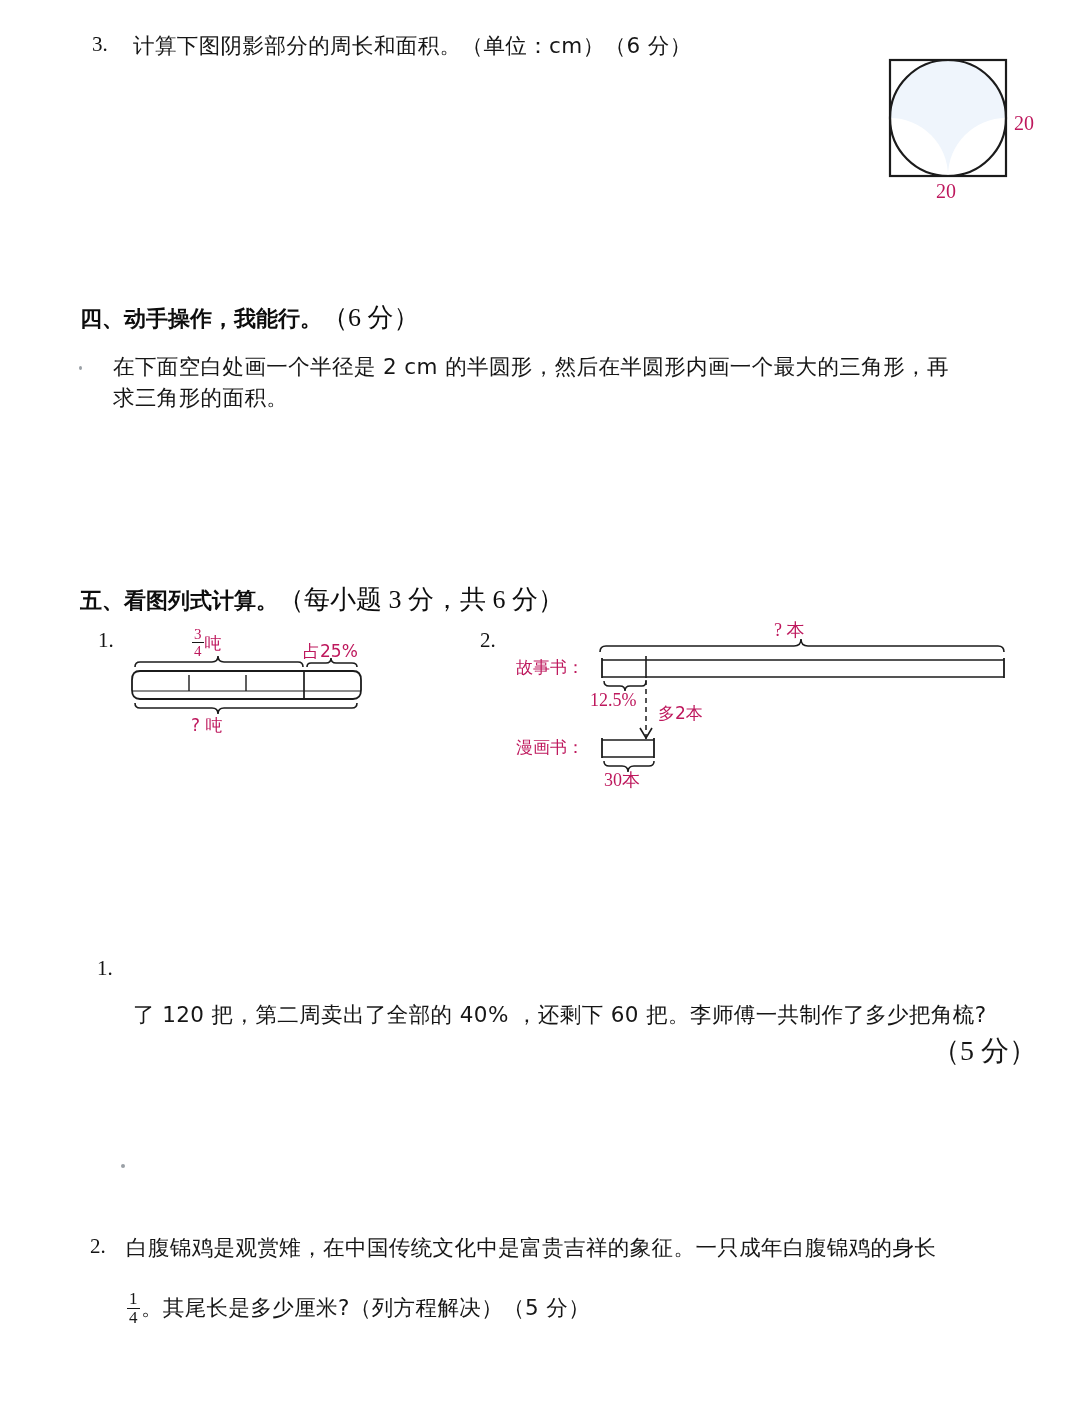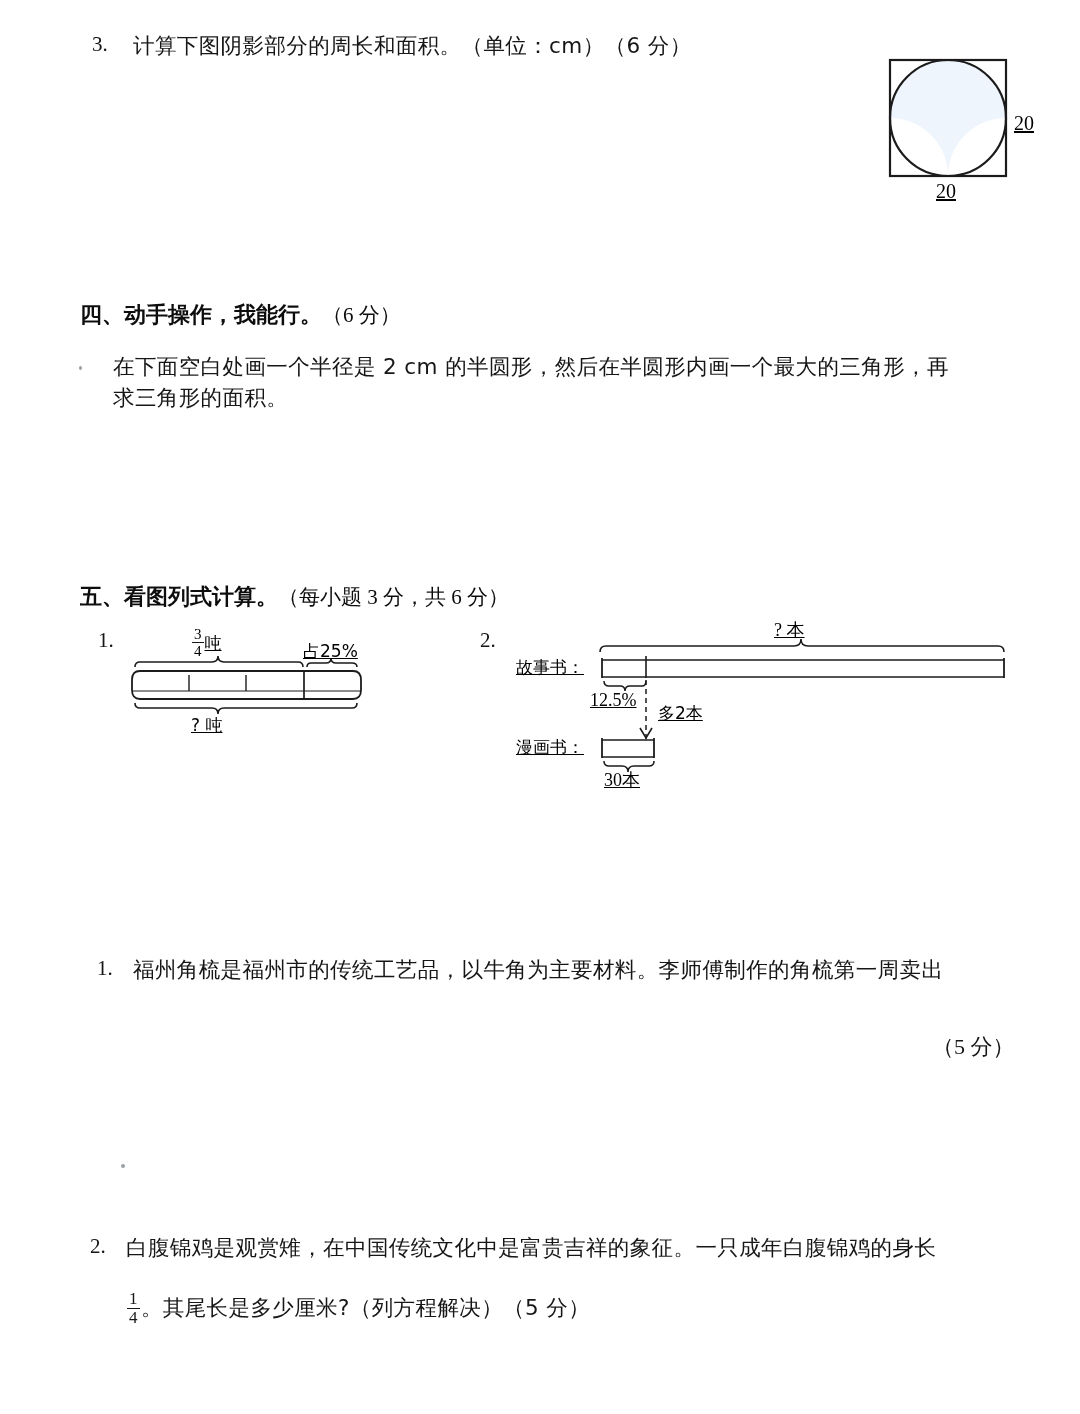--- a/index.html
+++ b/index.html
@@ -37,26 +37,26 @@
   .sec-head {
     font-family: "DejaVu Sans", "Liberation Sans", sans-serif;
     font-size: 22px;
     font-weight: bold;
     color: #0d0d0d;
     white-space: nowrap;
   }
   .sec-head .pts {
     font-weight: normal;
     font-family: "Liberation Serif", serif;
-    font-size: 21px;
+    font-size: 26px;
   }
 
   .pts-right {
     font-family: "Liberation Serif", serif;
-    font-size: 22px;
+    font-size: 28px;
     color: #161616;
   }
 
   
   .frac {
     display: inline-block;
     vertical-align: -0.48em;
     text-align: center;
     font-family: "Liberation Serif", serif;
     font-size: 17px;
@@ -75,23 +75,22 @@
 
   
   .geo-fig { position: absolute; }
 
   
   .diagram { position: absolute; }
   .dlabel {
     position: absolute;
     font-family: "DejaVu Sans", "Liberation Sans", sans-serif;
     font-size: 17px;
-    color: #000000;
+    color: #be185d;
     white-space: nowrap;
-    text-decoration: underline;
   }
   .dlabel.serif {
     font-family: "Liberation Serif", serif;
     font-size: 18px;
   }
   .dlabel .frac { font-size: 15px; vertical-align: -0.46em; }
 </style>
 </head>
 <body>
 
@@ -209,21 +208,21 @@
     <div class="dlabel serif" style="left:78px; top:70px;">12.5%</div>
 
     <div class="dlabel" style="left:146px; top:82px;">多2本</div>
 
     <div class="dlabel serif" style="left:92px; top:148px;">30本</div>
   </div>
 
 
   <div class="abs q-num" style="left:97px; top:956px;">1.</div>
 
-  <div class="abs body-line" style="left:133px; top:955px;">福州角梳是福州市的传统工艺品，以牛角为主要材料。李师傅制作的角梳第一周卖出</div>
+  <div class="abs body-line" style="left:133px; top:1000px;">了 120 把，第二周卖出了全部的 40% ，还剩下 60 把。李师傅一共制作了多少把角梳?</div>
 
   <div class="abs pts-right" style="left:932px; top:1032px;">（5 分）</div>
 
   <div class="speck" style="left:121px; top:1164px; width:4px; height:4px;"></div>
 
   <div class="abs q-num" style="left:90px; top:1234px;">2.</div>
 
   <div class="abs body-line" style="left:126px; top:1233px;">白腹锦鸡是观赏雉，在中国传统文化中是富贵吉祥的象征。一只成年白腹锦鸡的身长</div>
 
   <div class="abs body-line" style="left:126px; top:1290px;">

